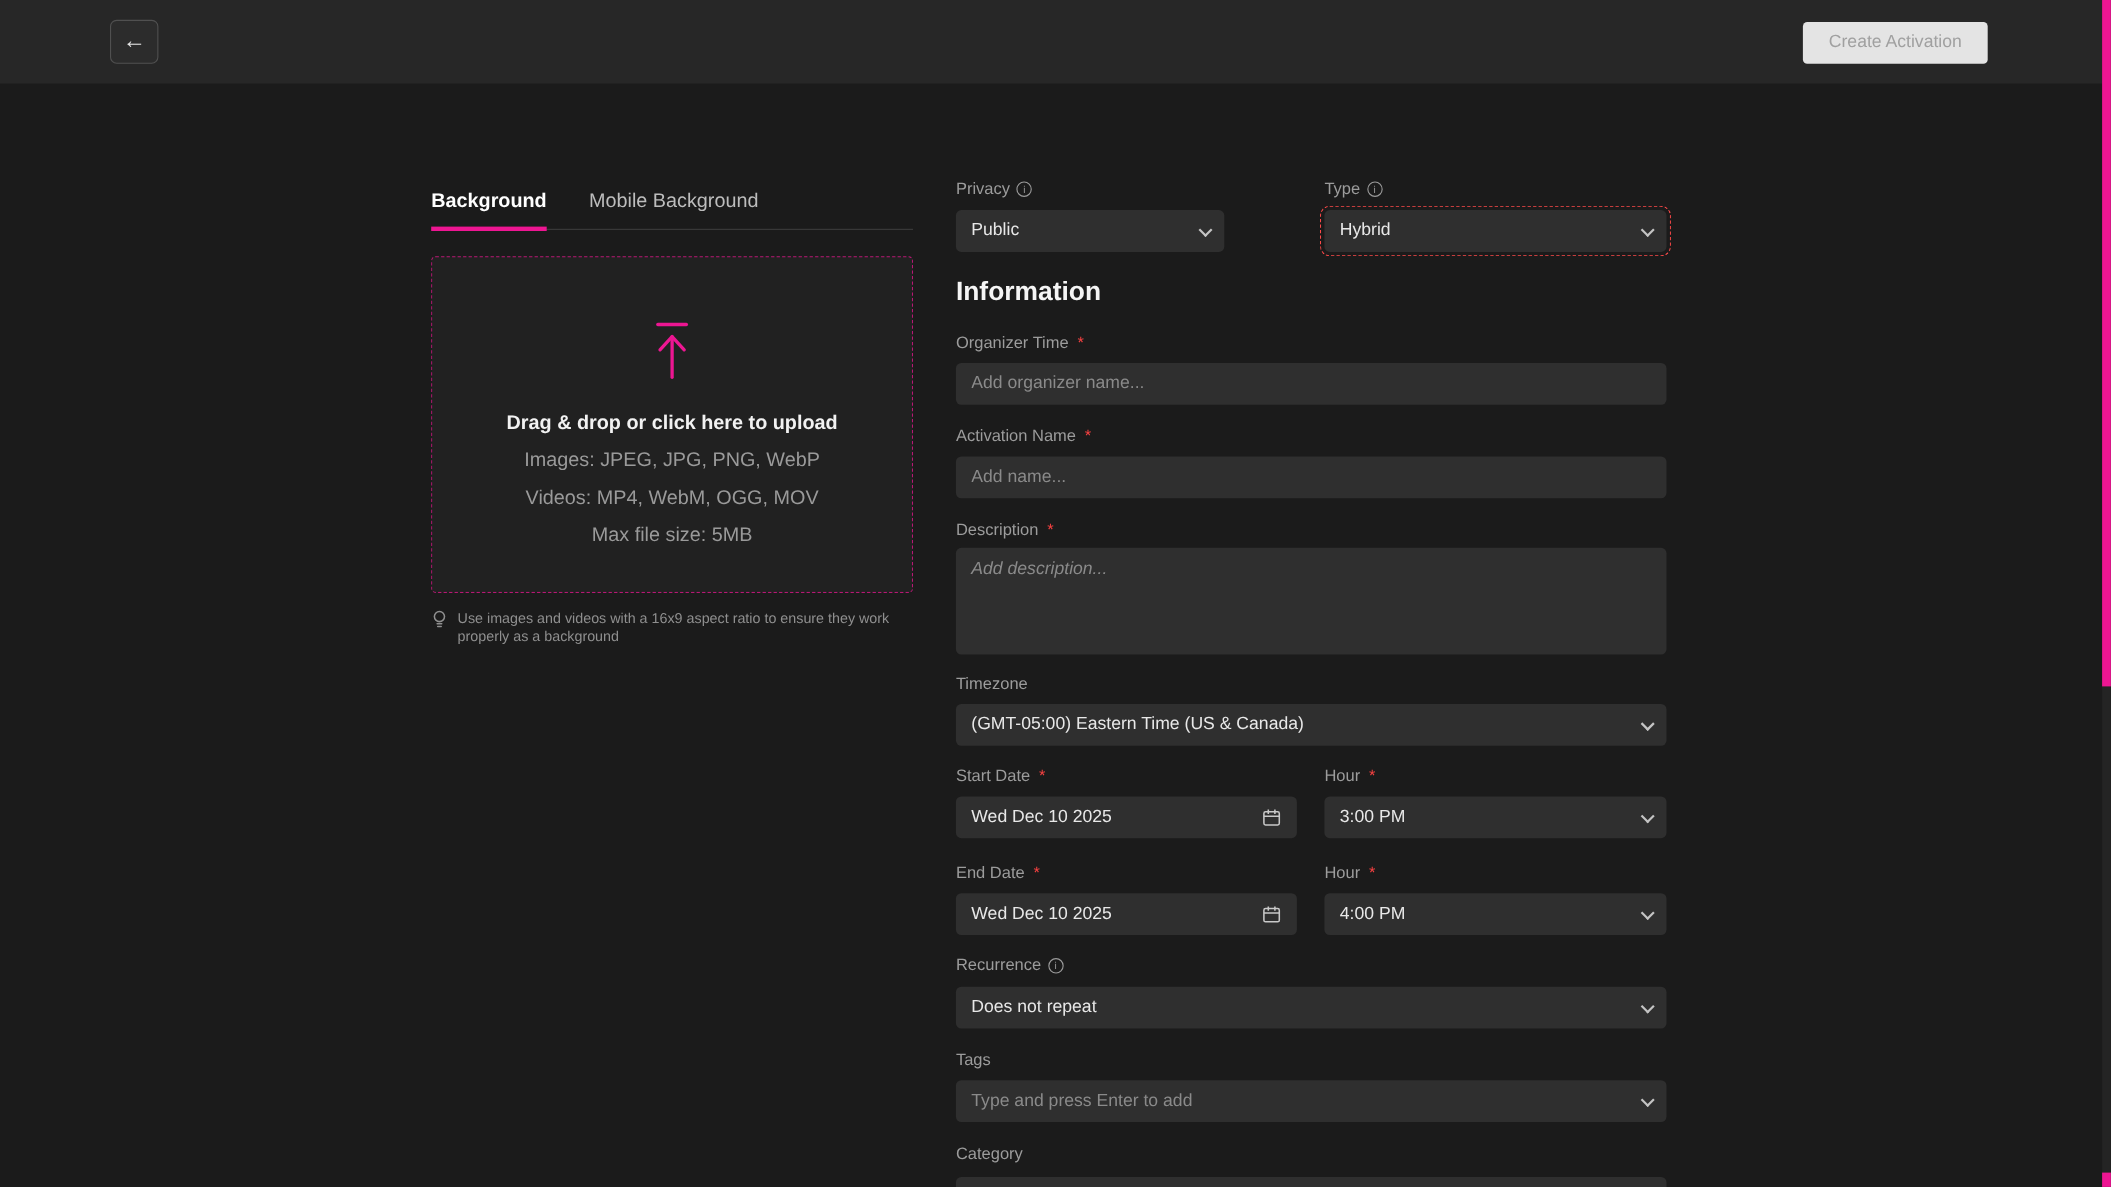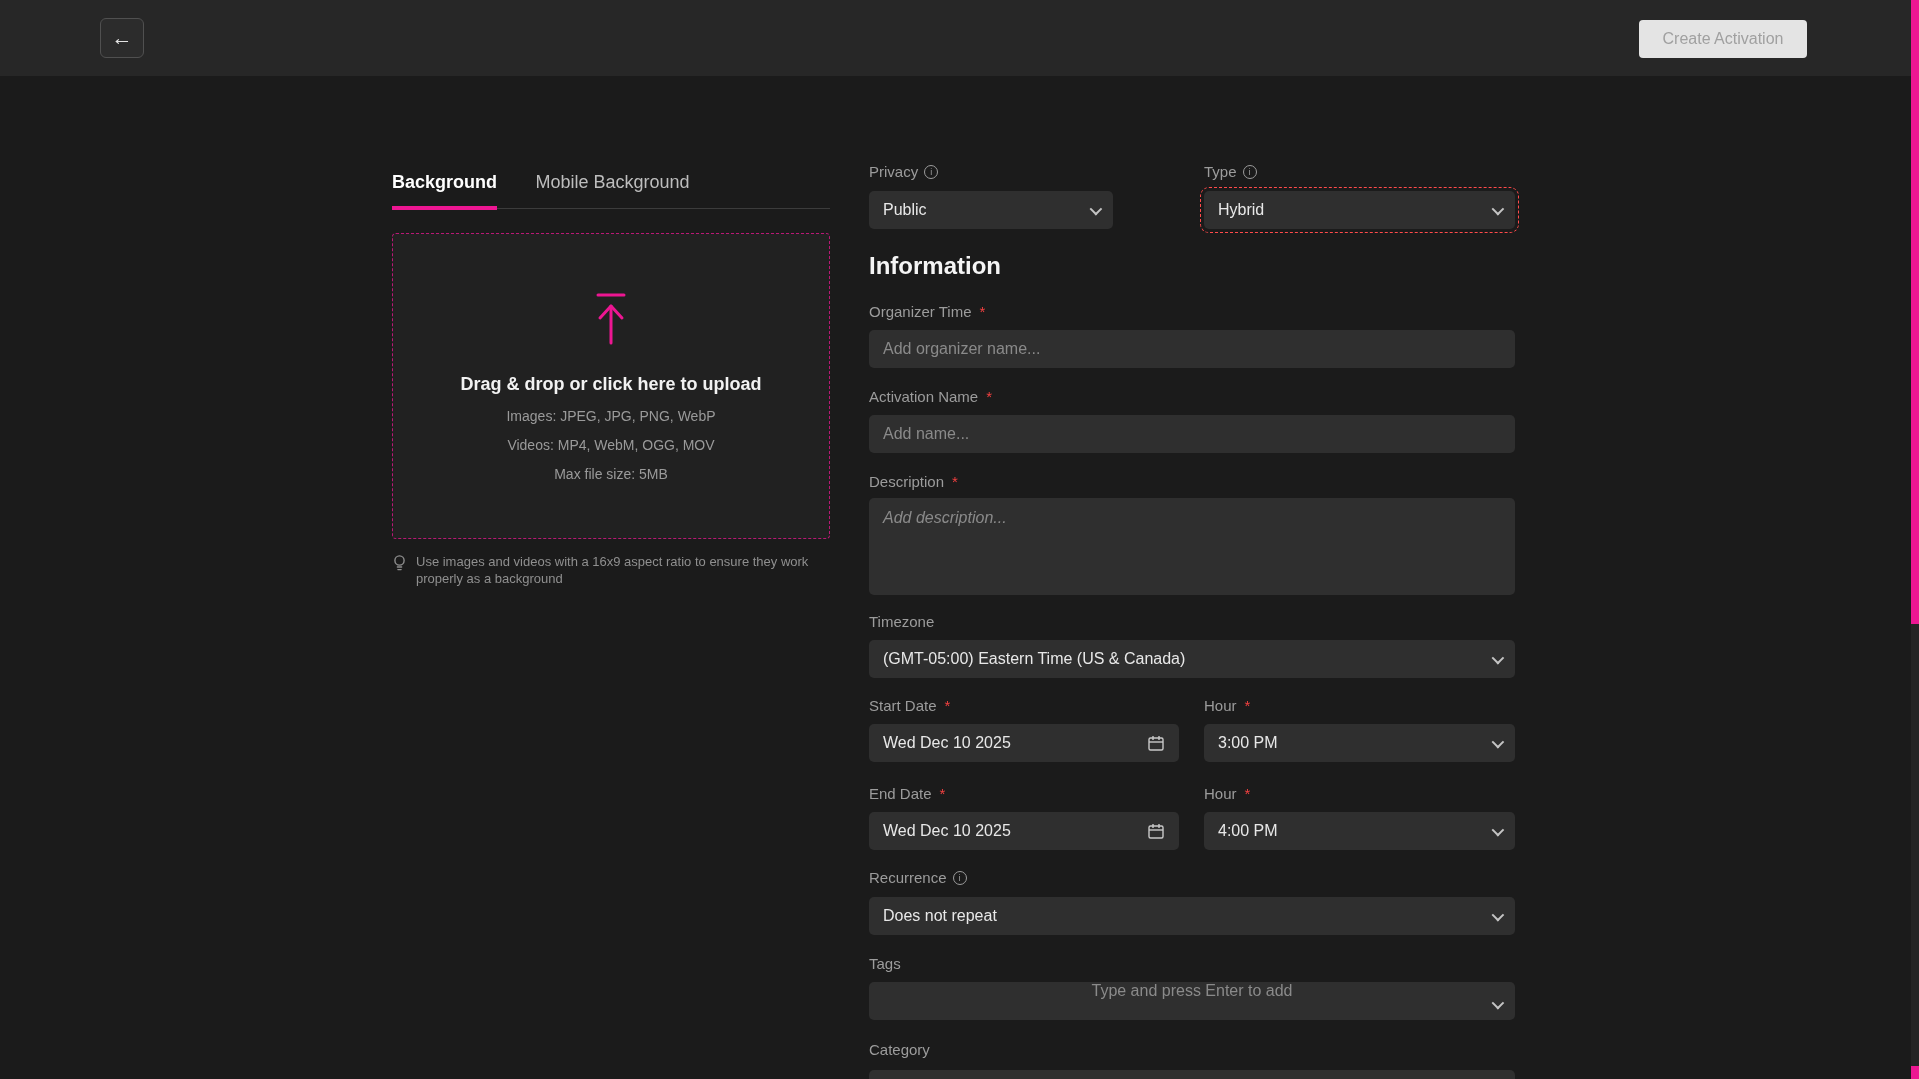--- a/index.html
+++ b/index.html
@@ -37,21 +37,21 @@
   .tab.active {
     color:#ffffff; font-weight:bold; border-bottom:4px solid var(--accent);
   }
   .dropzone {
     position:absolute; left:392px; top:233px; width:438px; height:306px;
     background:#212121; border:1px dashed rgba(237,22,146,0.75); border-radius:4px;
     display:flex; flex-direction:column; align-items:center; text-align:center;
     padding-top:58px; cursor:pointer;
   }
   .dz-title { font-size:18px; font-weight:bold; color:#f2f2f2; margin-top:28px; }
-  .dz-line  { font-size:14px; color:#9a9a9a; margin-top:13px; }
+  .dz-line  { font-size:18px; color:#9a9a9a; margin-top:13px; }
   .tip {
     position:absolute; left:392px; top:553px; width:430px;
     display:flex; gap:9px; color:#8f8f8f; font-size:13px; line-height:17px;
   }
   
   .label {
     position:absolute; font-size:15px; color:#9c9c9c; white-space:nowrap;
     display:flex; align-items:center; gap:6px;
   }
   .req { color:#f24040; margin-left:2px; font-size:15px; }
@@ -234,21 +234,21 @@
   <span class="info-i"></span>
 </div>
 <div class="control" style="left:869px; top:897px; width:646px;">
   <span>Does not repeat</span>
   <span class="chev"></span>
 </div>
 
 <div class="label" style="left:869px; top:955px;">
   <span>Tags</span>
 </div>
-<div class="control" style="left:869px; top:982px; width:646px;flex-direction:column;">
+<div class="control" style="left:869px; top:982px; width:646px;">
   <span class="ph">Type and press Enter to add</span>
   <span class="chev"></span>
 </div>
 
 <div class="label" style="left:869px; top:1041px;">
   <span>Category</span>
 </div>
 <div class="control" style="left:869px; top:1070px; width:646px;"></div>
 
 <div class="scroll-track"></div>

